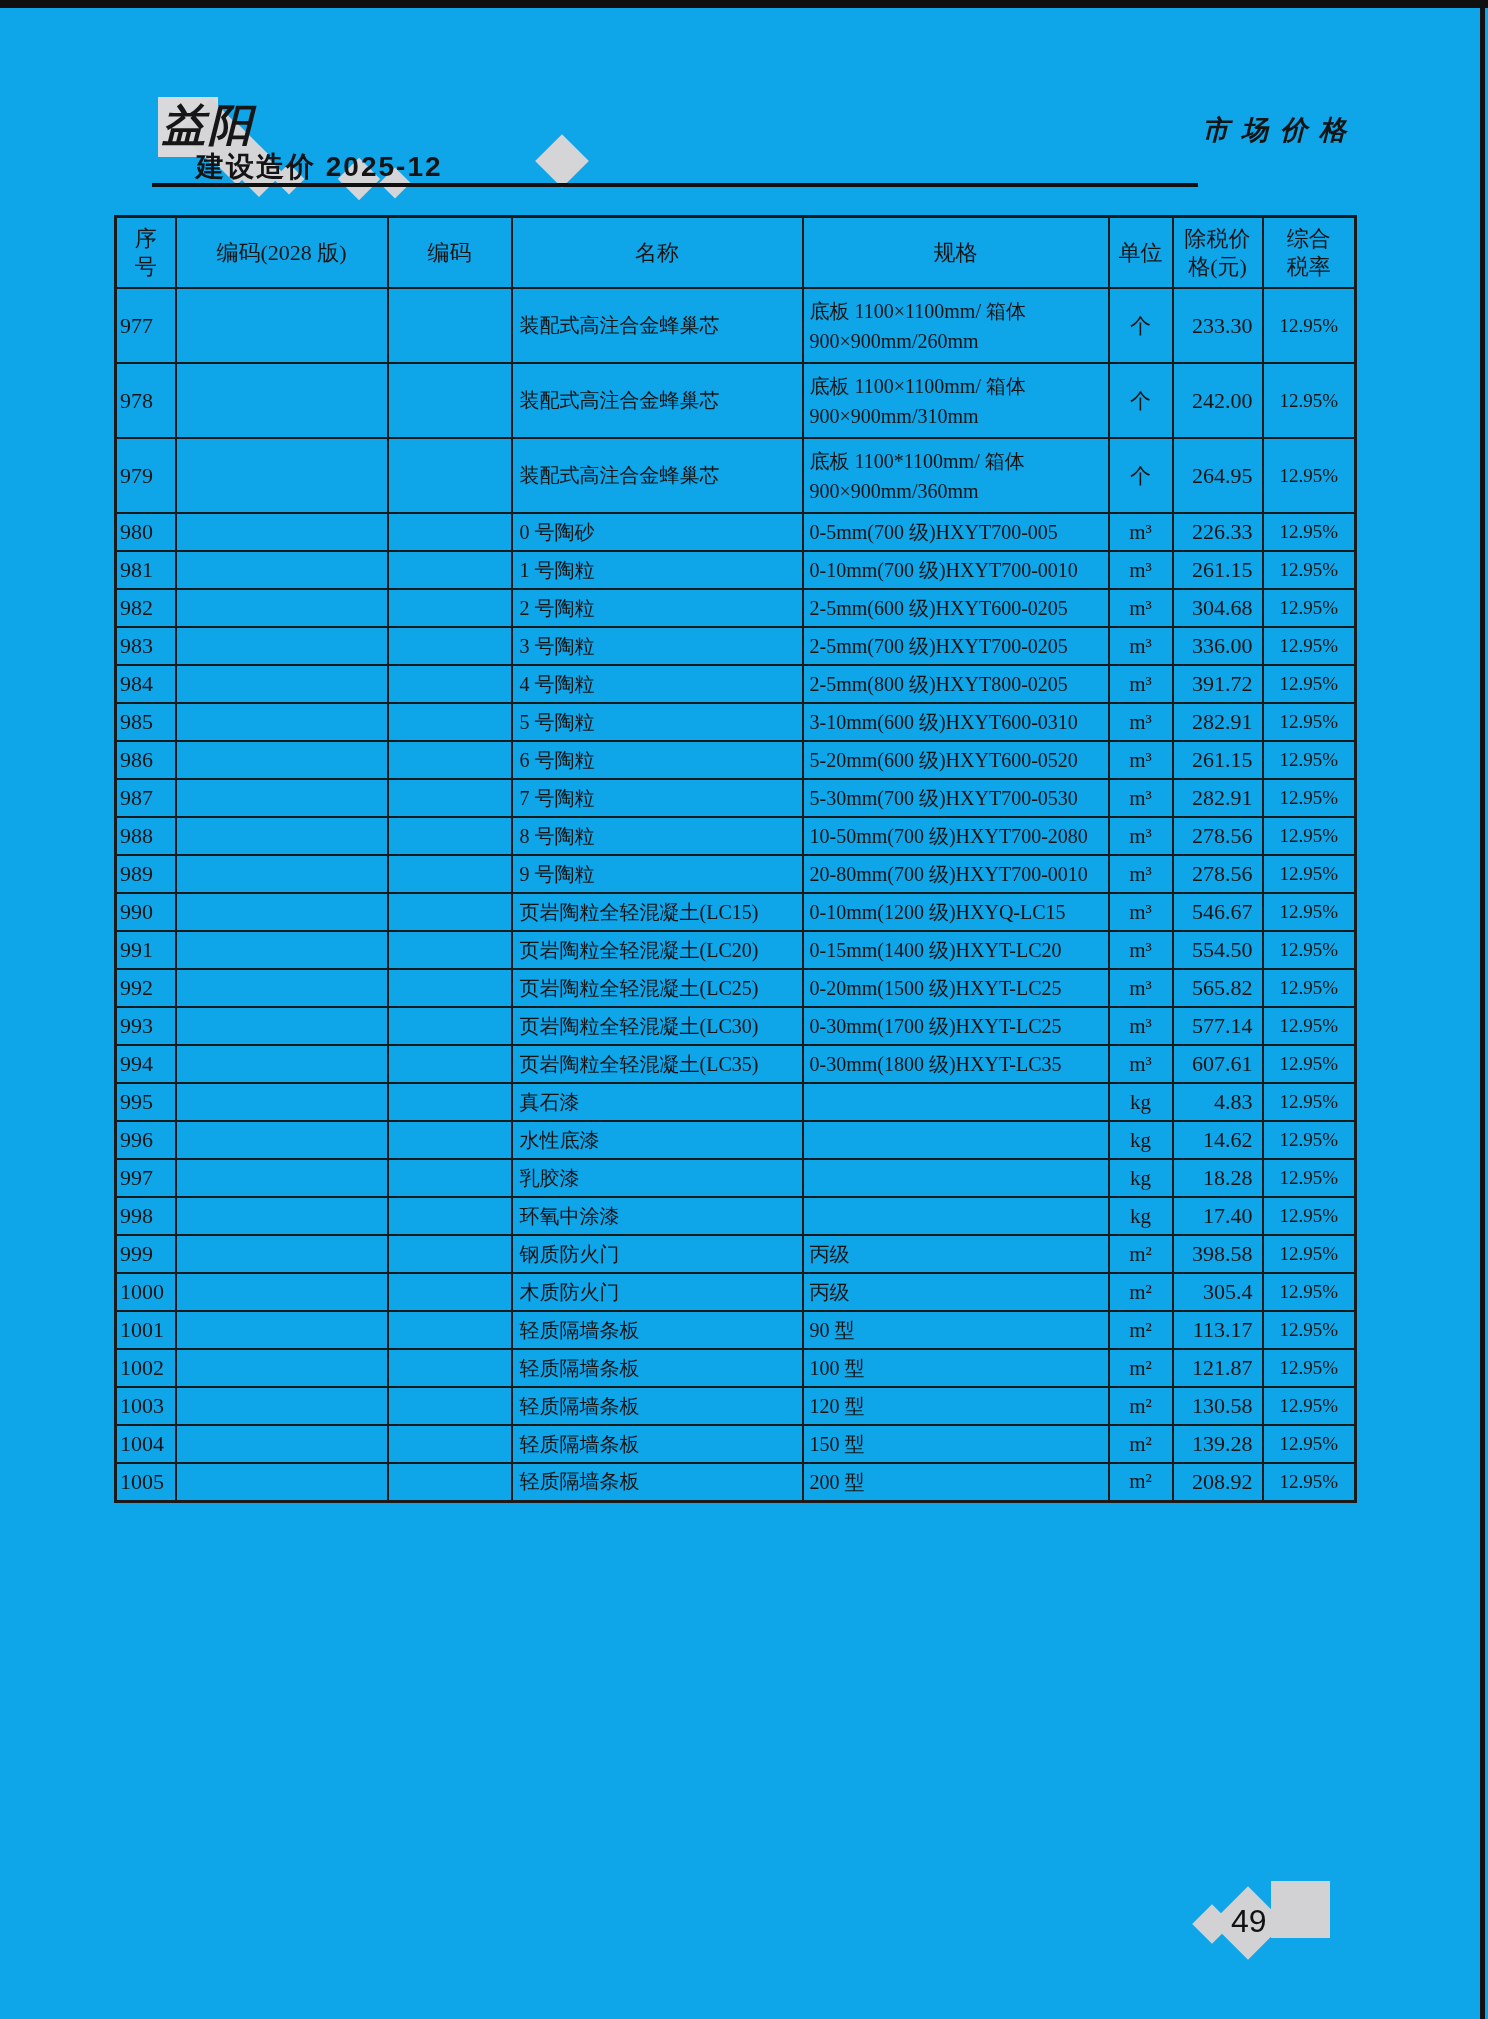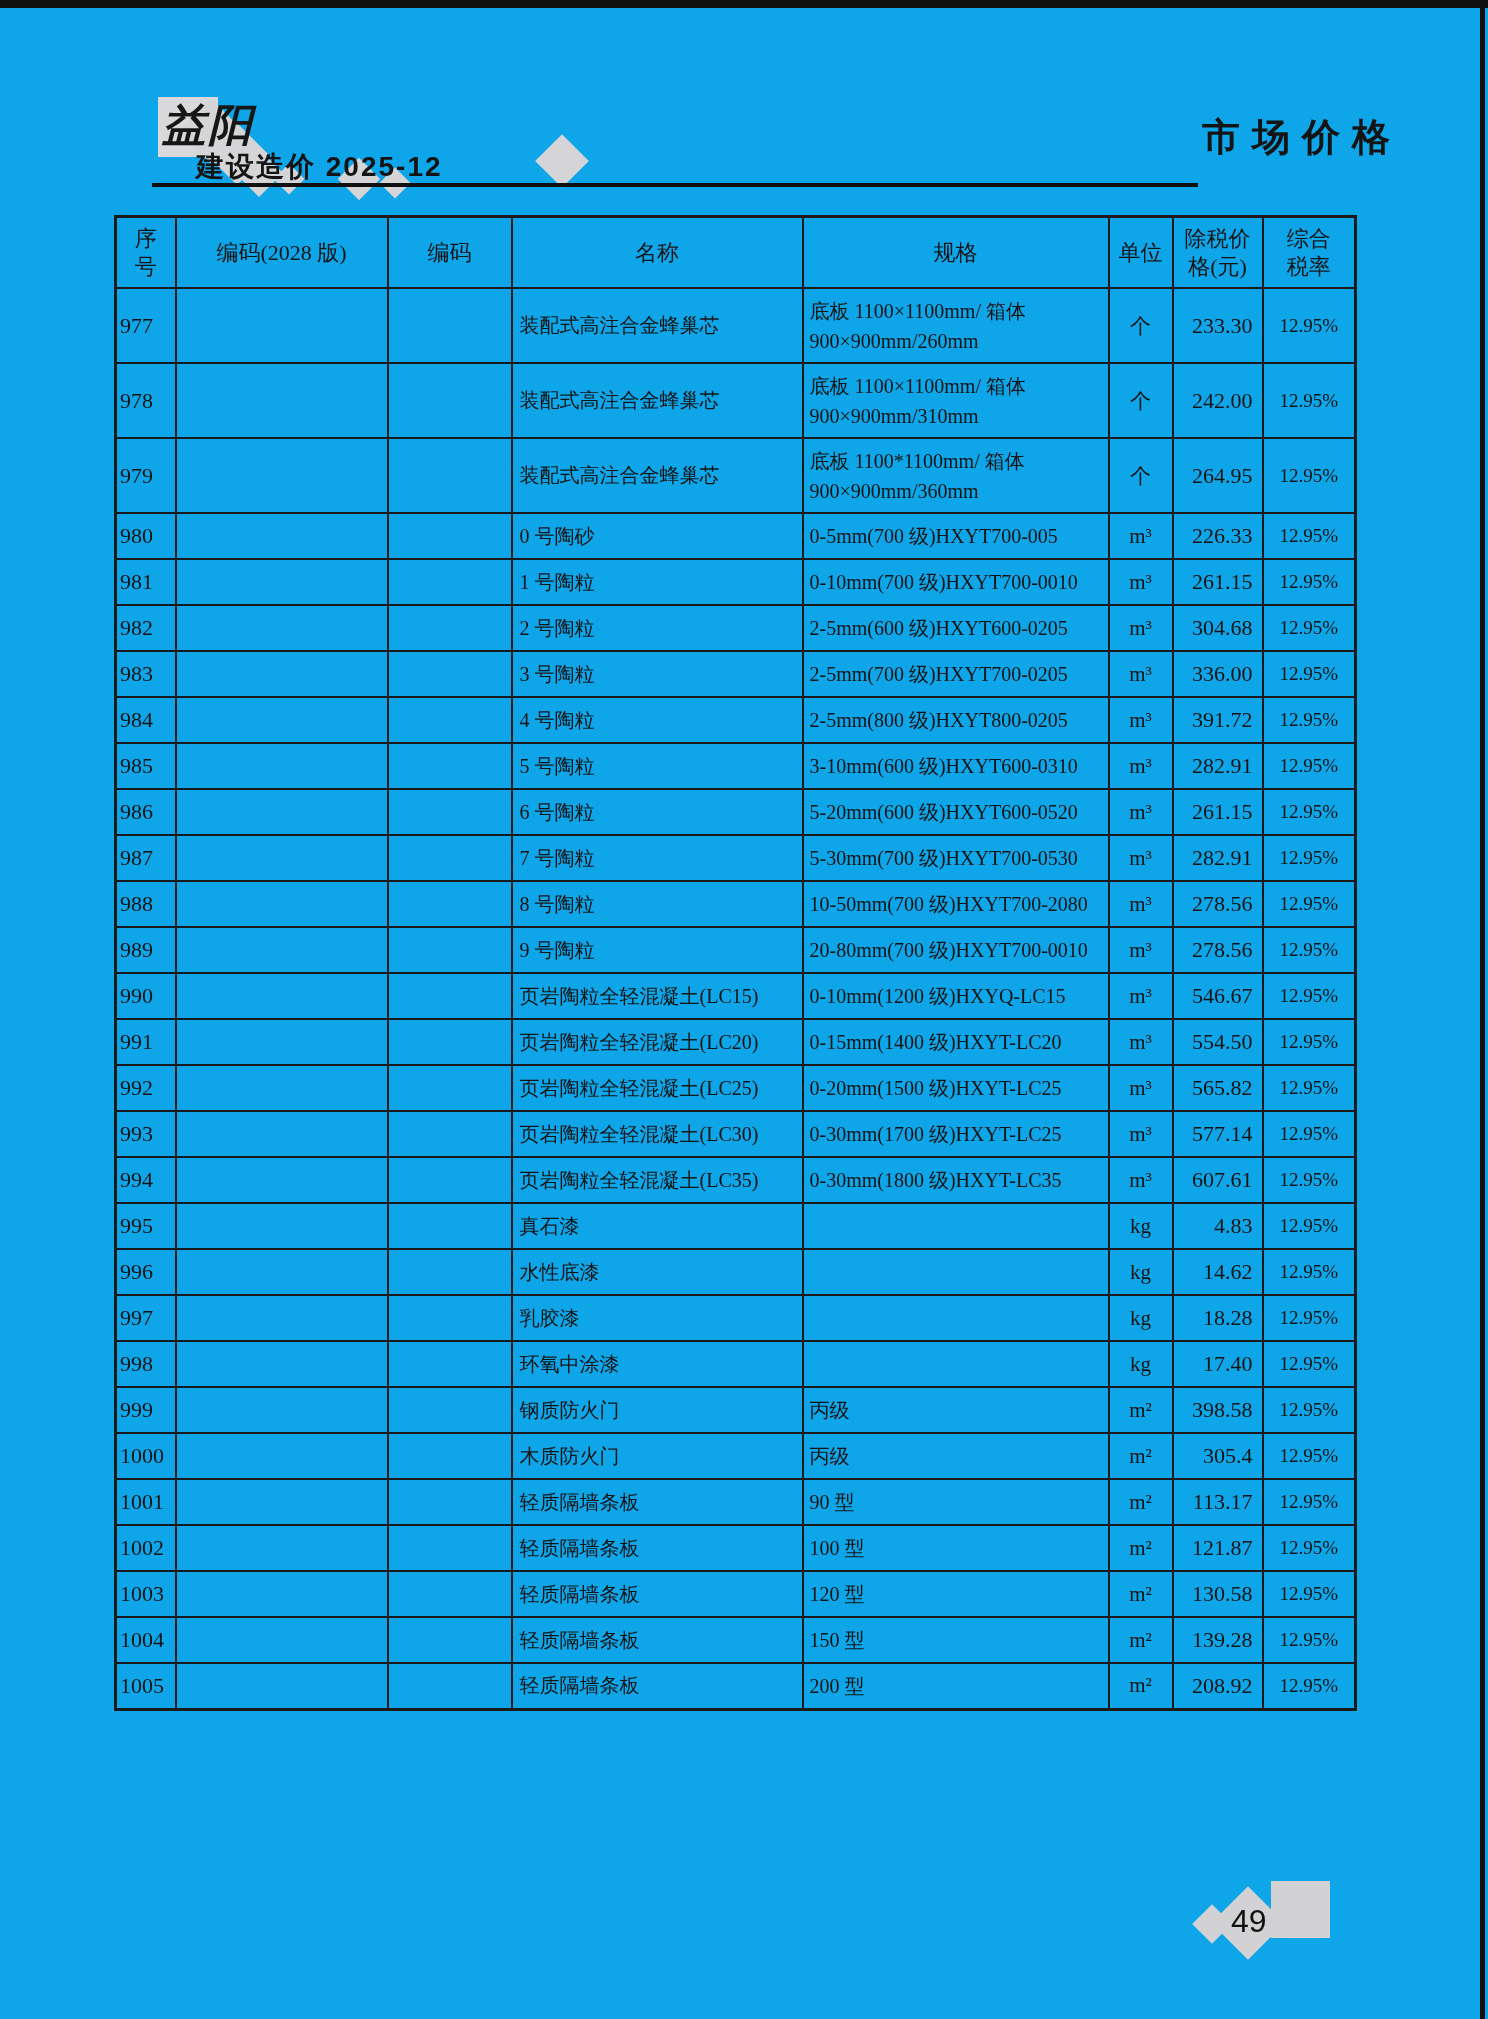--- a/index.html
+++ b/index.html
@@ -20,22 +20,22 @@
   }
   .diamond{position:absolute;background:#d5d5d7;transform:rotate(45deg);z-index:1;}
   .issue-title{
     position:absolute;left:196px;top:148px;z-index:4;
     font-family:"Liberation Sans", sans-serif;font-weight:600;
     font-size:28px;letter-spacing:2px;color:#141414;white-space:nowrap;
   }
   .head-rule{position:absolute;left:152px;top:183px;width:1046px;height:4px;background:#101010;z-index:2;}
   .section-cn{
     position:absolute;left:1202px;top:112px;z-index:3;
-    font-family:"Liberation Serif", serif;font-weight:bold;
-    font-size:38px;letter-spacing:12px;color:#141414;white-space:nowrap;
+    font-family:"Liberation Serif", serif;font-weight:bold;font-style:italic;
+    font-size:27px;letter-spacing:12px;color:#141414;white-space:nowrap;
   }
   .pinyin-box{
     position:absolute;left:1197px;top:159px;width:288px;height:47px;
     border:3px solid #141414;border-right:none;box-sizing:border-box;background:#ffffff;z-index:2;
   }
   .pinyin-text{
     display:block;padding-left:10px;
     font-family:"Liberation Sans", sans-serif;font-weight:bold;
     font-size:25px;line-height:40px;color:#141414;white-space:nowrap;
   }
@@ -47,21 +47,21 @@
     border:3px solid #1a1a1a;
   }
   table.price th, table.price td{
     border:2px solid #1a1a1a;overflow:hidden;
     font-family:"Liberation Serif", serif;color:#141414;
   }
   table.price th{
     font-weight:normal;font-size:22px;text-align:center;vertical-align:middle;
     white-space:pre-line;line-height:1.25;height:69px;padding:0 2px;
   }
-  table.price tr{height:46px;}
+  table.price tr{height:38px;}
   table.price tr.tall{height:75px;}
   td.col-seq{font-size:22px;text-align:left;padding:0 2px 0 3px;vertical-align:middle;}
   td.col-code2025, td.col-code{padding:0;}
   td.col-name{font-size:20px;text-align:left;padding:0 2px 0 7px;white-space:nowrap;vertical-align:middle;}
   td.col-spec{font-size:20px;text-align:left;padding:2px 4px 2px 6px;line-height:1.5;vertical-align:middle;}
   td.col-unit{font-size:21px;text-align:center;vertical-align:middle;padding:0;}
   td.col-price{font-size:22px;text-align:right;padding:0 9px 0 0;vertical-align:middle;}
   td.col-tax{font-size:19px;text-align:center;vertical-align:middle;padding:0;}
 
   .w-seq{width:60px;} .w-code2025{width:212px;} .w-code{width:124px;}

